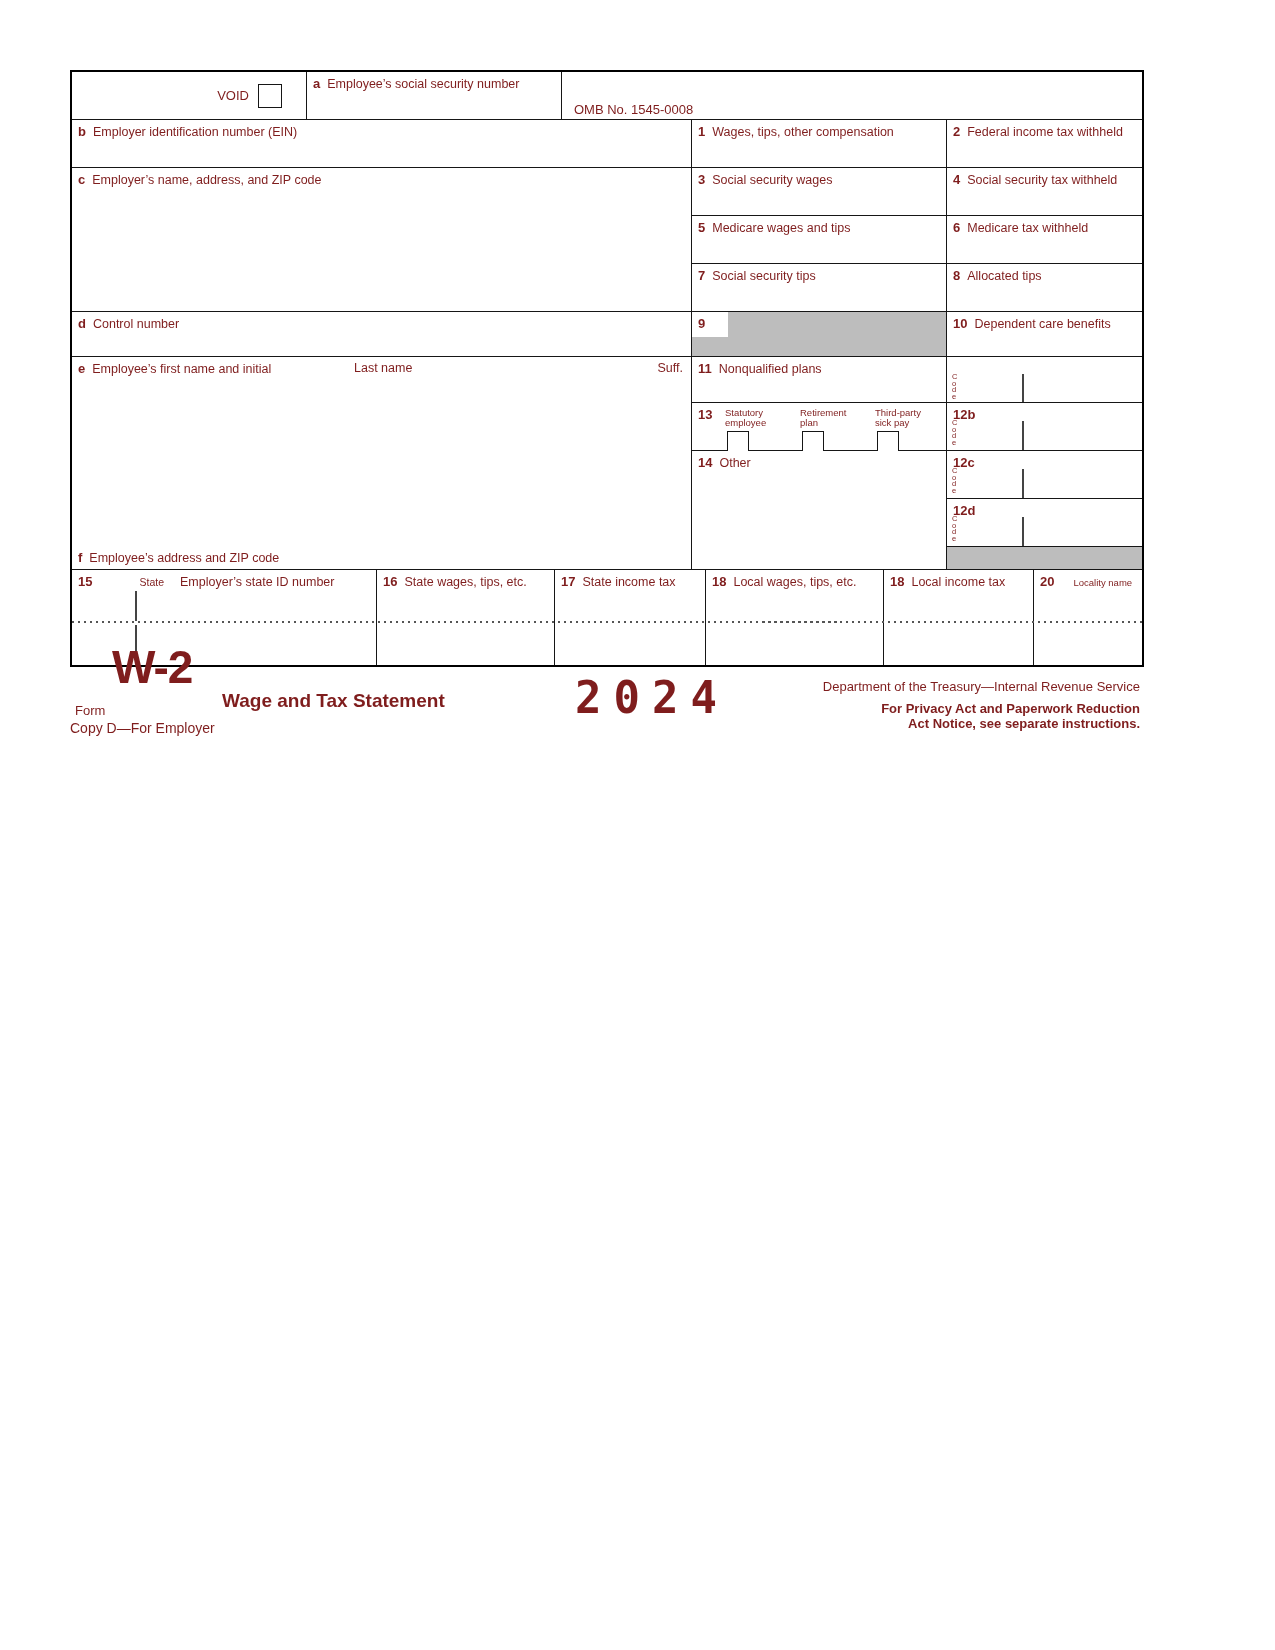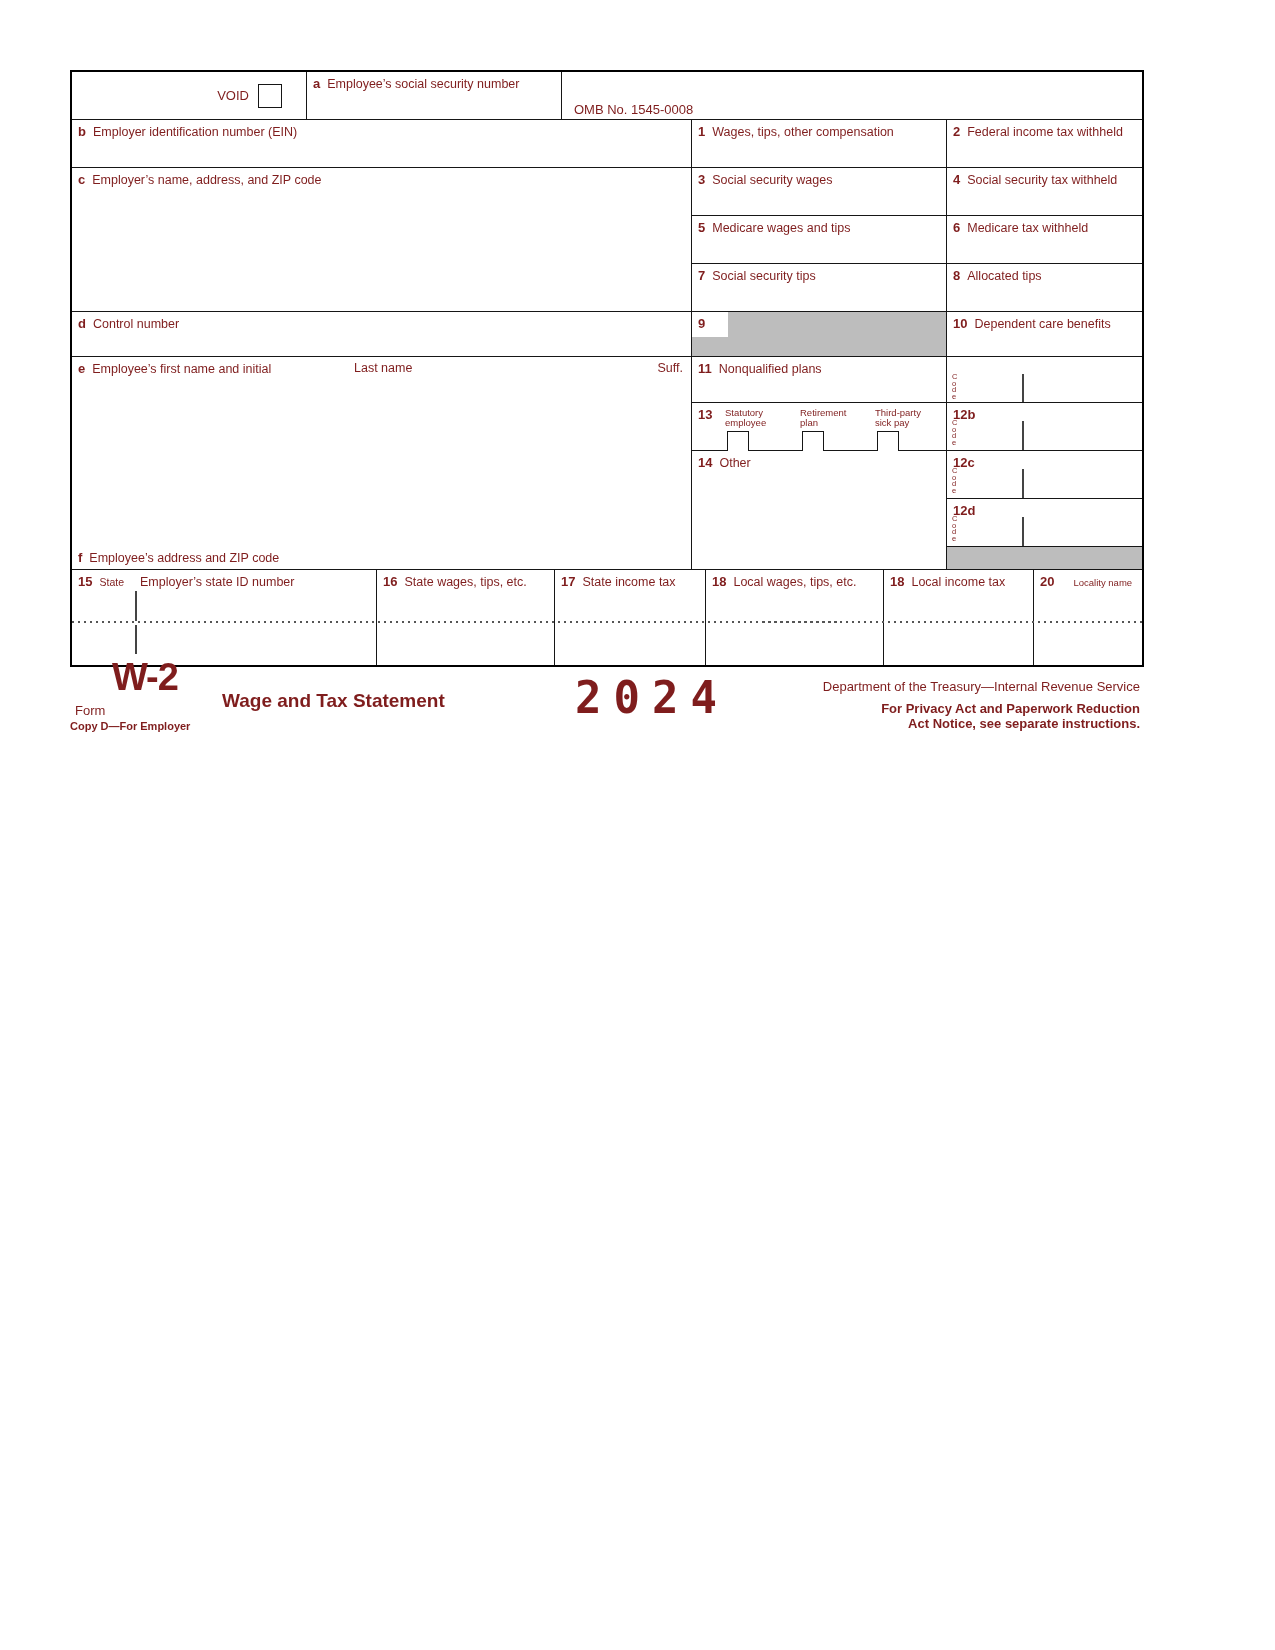--- a/index.html
+++ b/index.html
@@ -8,21 +8,21 @@
   .form{position:absolute;left:70px;top:70px;width:1070px;height:593px;
         border:2.2px solid #000;box-sizing:content-box;}
   .cell{position:absolute;box-sizing:border-box;
         border-right:1.6px solid #161616;border-bottom:1.6px solid #161616;background:#fff;}
   .cell.no-r{border-right:none;}
   .cell.no-b{border-bottom:none;}
   .cell.shade{background:#bdbdbd;}
   .lbl{position:absolute;top:4px;left:6px;font-size:12.5px;white-space:nowrap;}
   .num{font-weight:bold;font-size:13px;margin-right:7px;}
   .smallnum{font-weight:bold;font-size:13px;margin-right:5px;}
-  .sub11{font-size:10.5px;}
+  .sub11{font-size:10.5px;margin-left:40px;}
   .sub9{font-size:9.5px;margin-left:12px;}
   .cb{position:absolute;width:22px;height:22px;border:1.7px solid #161616;background:#fff;}
   .cb-sm{width:20px;height:20px;}
   .code{position:absolute;left:5px;top:17px;font-size:7.5px;line-height:6.6px;white-space:pre;}
   .vline{position:absolute;width:1.5px;background:#444;}
   .dash{position:absolute;height:1.8px;
         background:repeating-linear-gradient(90deg,#555 0 2.5px,transparent 2.5px 6px);}
   .grp{position:absolute;top:5px;}
   .grp .glbl{display:block;font-size:9.5px;line-height:10px;width:58px;}
   .grp .cb-sm{position:relative;display:block;margin-top:3px;margin-left:2px;}
@@ -173,22 +173,22 @@
     </div>
     <div class="cell no-b no-r" style="left:962px;top:498px;width:108px;height:95px;">
       <div class="lbl"><b class="num">20</b><span class="sub9">Locality name</span></div>
     </div>
     <div class="dash" style="left:0;top:549px;width:1070px;"></div>
     <span class="vline" style="left:63px;top:519px;height:30px;"></span>
     <span class="vline" style="left:63px;top:553px;height:29px;"></span>
   </div>
 
   <span class="footer-text" style="left:75px;top:703px;font-size:13px;">Form</span>
-  <span class="footer-text" style="left:112px;top:656px;font-size:38px;font-weight:900;letter-spacing:-1px;">W-2</span>
+  <span class="footer-text" style="left:112px;top:640px;font-size:46px;font-weight:900;letter-spacing:-1px;">W-2</span>
   <span class="footer-text" style="left:222px;top:690px;font-size:19px;font-weight:bold;">Wage and Tax Statement</span>
   <span class="footer-text" style="left:575px;top:672px;font-size:44px;font-weight:600;letter-spacing:12px;font-family:'DejaVu Sans Mono',monospace;">2024</span>
   <div class="footer-text" style="right:135px;top:679px;text-align:right;">
     <div style="font-size:13px;margin-bottom:8px;">Department of the Treasury—Internal Revenue Service</div>
     <div style="font-size:13px;font-weight:bold;line-height:14.5px;">For Privacy Act and Paperwork Reduction</div>
     <div style="font-size:13px;font-weight:bold;line-height:14.5px;">Act Notice, see separate instructions.</div>
   </div>
-  <span class="footer-text" style="left:70px;top:720px;font-size:11px;font-weight:bold;">Copy D—For Employer</span>
+  <span class="footer-text" style="left:70px;top:720px;font-size:14px;font-weight:normal;">Copy D—For Employer</span>
 </div>
 
 </body></html>

